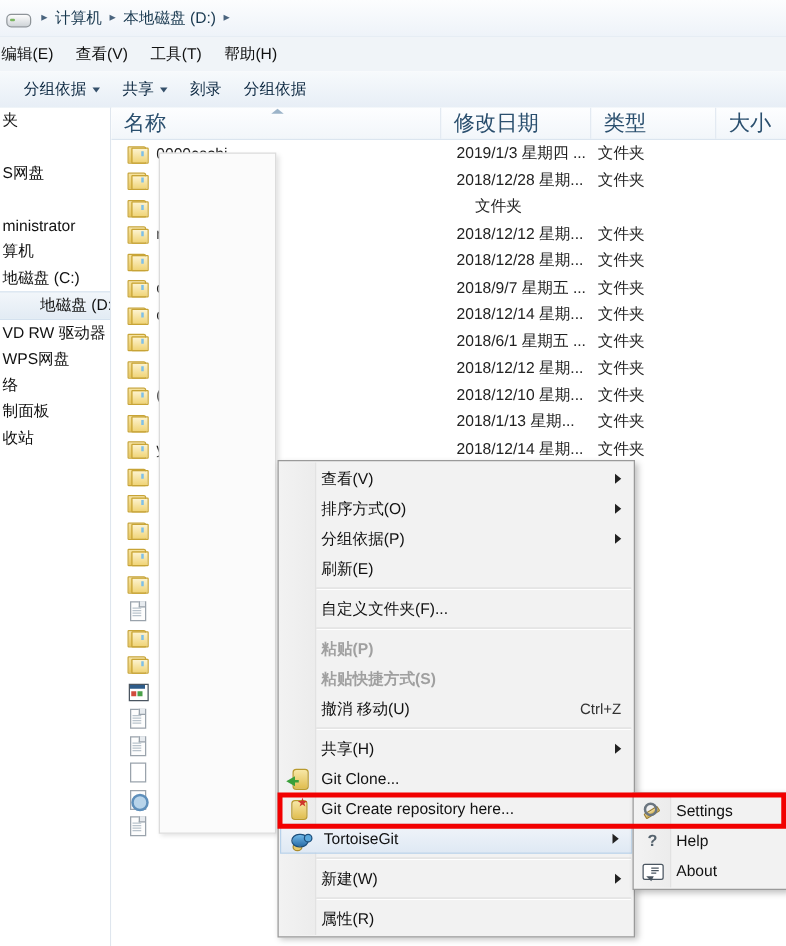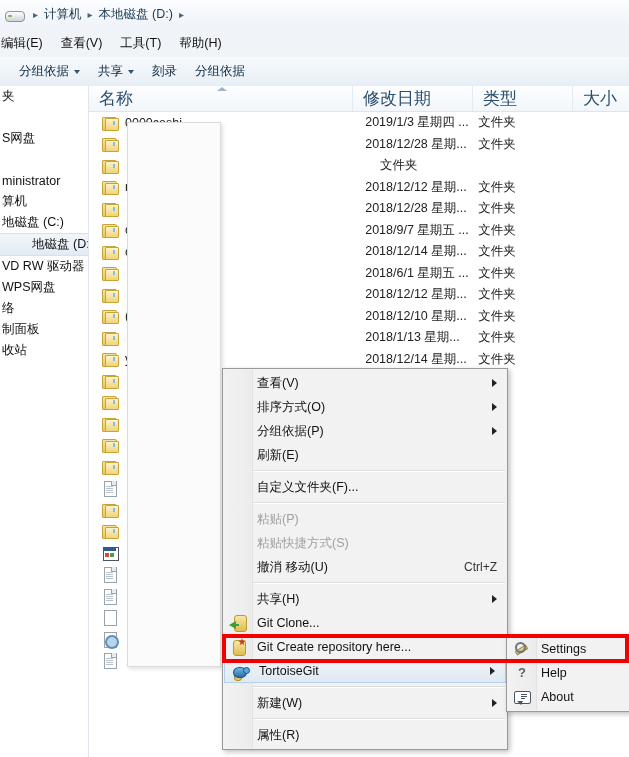--- a/index.html
+++ b/index.html
@@ -153,21 +153,21 @@
   }
   #ctxmenu .gutter{
     position:absolute;left:1px;top:1px;width:28px;bottom:1px;
     background:linear-gradient(90deg,#f2f2f2,#ececec);
     border-right:1px solid #e2e2e2;
   }
   .mi{
     position:relative;height:24px;display:flex;align-items:center;
     font-size:12.5px;color:#111;padding-left:34px;padding-right:10px;z-index:2;
   }
-  .mi.disabled{color:#a0a0a0;}
+  .mi.disabled{color:#a0a0a0;font-weight:bold;}
   .mi.highlight{
     background:linear-gradient(#f0f4f9,#dfe9f4);
     border:1px solid #b7d1ea;height:22px;margin:0 1px;
   }
   .mi .mlabel{flex:1;white-space:nowrap;}
   .mi .shortcut{color:#333;font-size:12px;text-align:center;}
   .mi .arrow{
     width:0;height:0;border-top:4px solid transparent;border-bottom:4px solid transparent;
     border-left:5px solid #222;margin-left:10px;
   }

